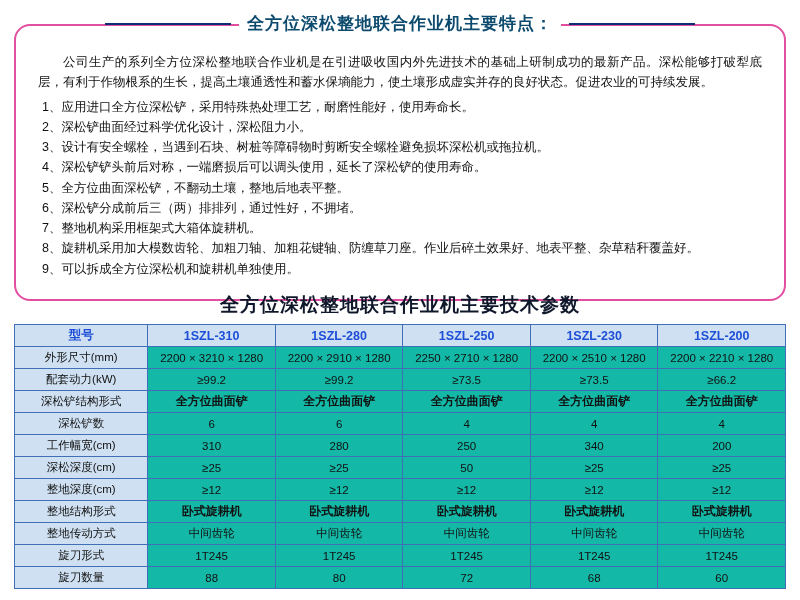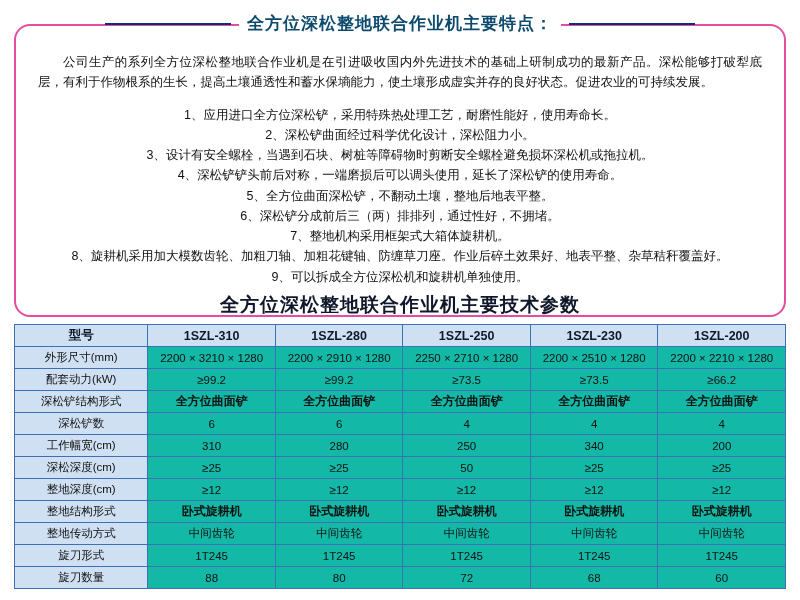--- a/index.html
+++ b/index.html
@@ -62,23 +62,22 @@
     line-height: 1.62;
     color: #111;
   }
   .feature-intro {
     text-indent: 2em;
     margin: 0 0 2px 0;
     text-align: justify;
   }
   .feature-list {
     list-style: none;
-    margin: 12px;
+    margin: 4px;
     padding: 0;
-    text-align: center;
   }
   .feature-list li {
     margin: 0;
     white-space: nowrap;
   }
 
   
   .spec-title {
     position: absolute;
     left: 0;
@@ -108,21 +107,21 @@
     text-align: center;
     height: 21px;
     padding: 0 2px;
     white-space: nowrap;
     overflow: hidden;
   }
   table.spec th {
     background: #cfe0f2;
     font-weight: bold;
     font-size: 12.5px;
-    color: #0f172a;
+    color: #1d4ed8;
     text-align: center;
   }
   table.spec td.rowhead {
     background: #cfe0f2;
     font-weight: normal;
     font-size: 11.5px;
   }
   table.spec td.val {
     background: #14b8a6;
     font-size: 11.5px;

